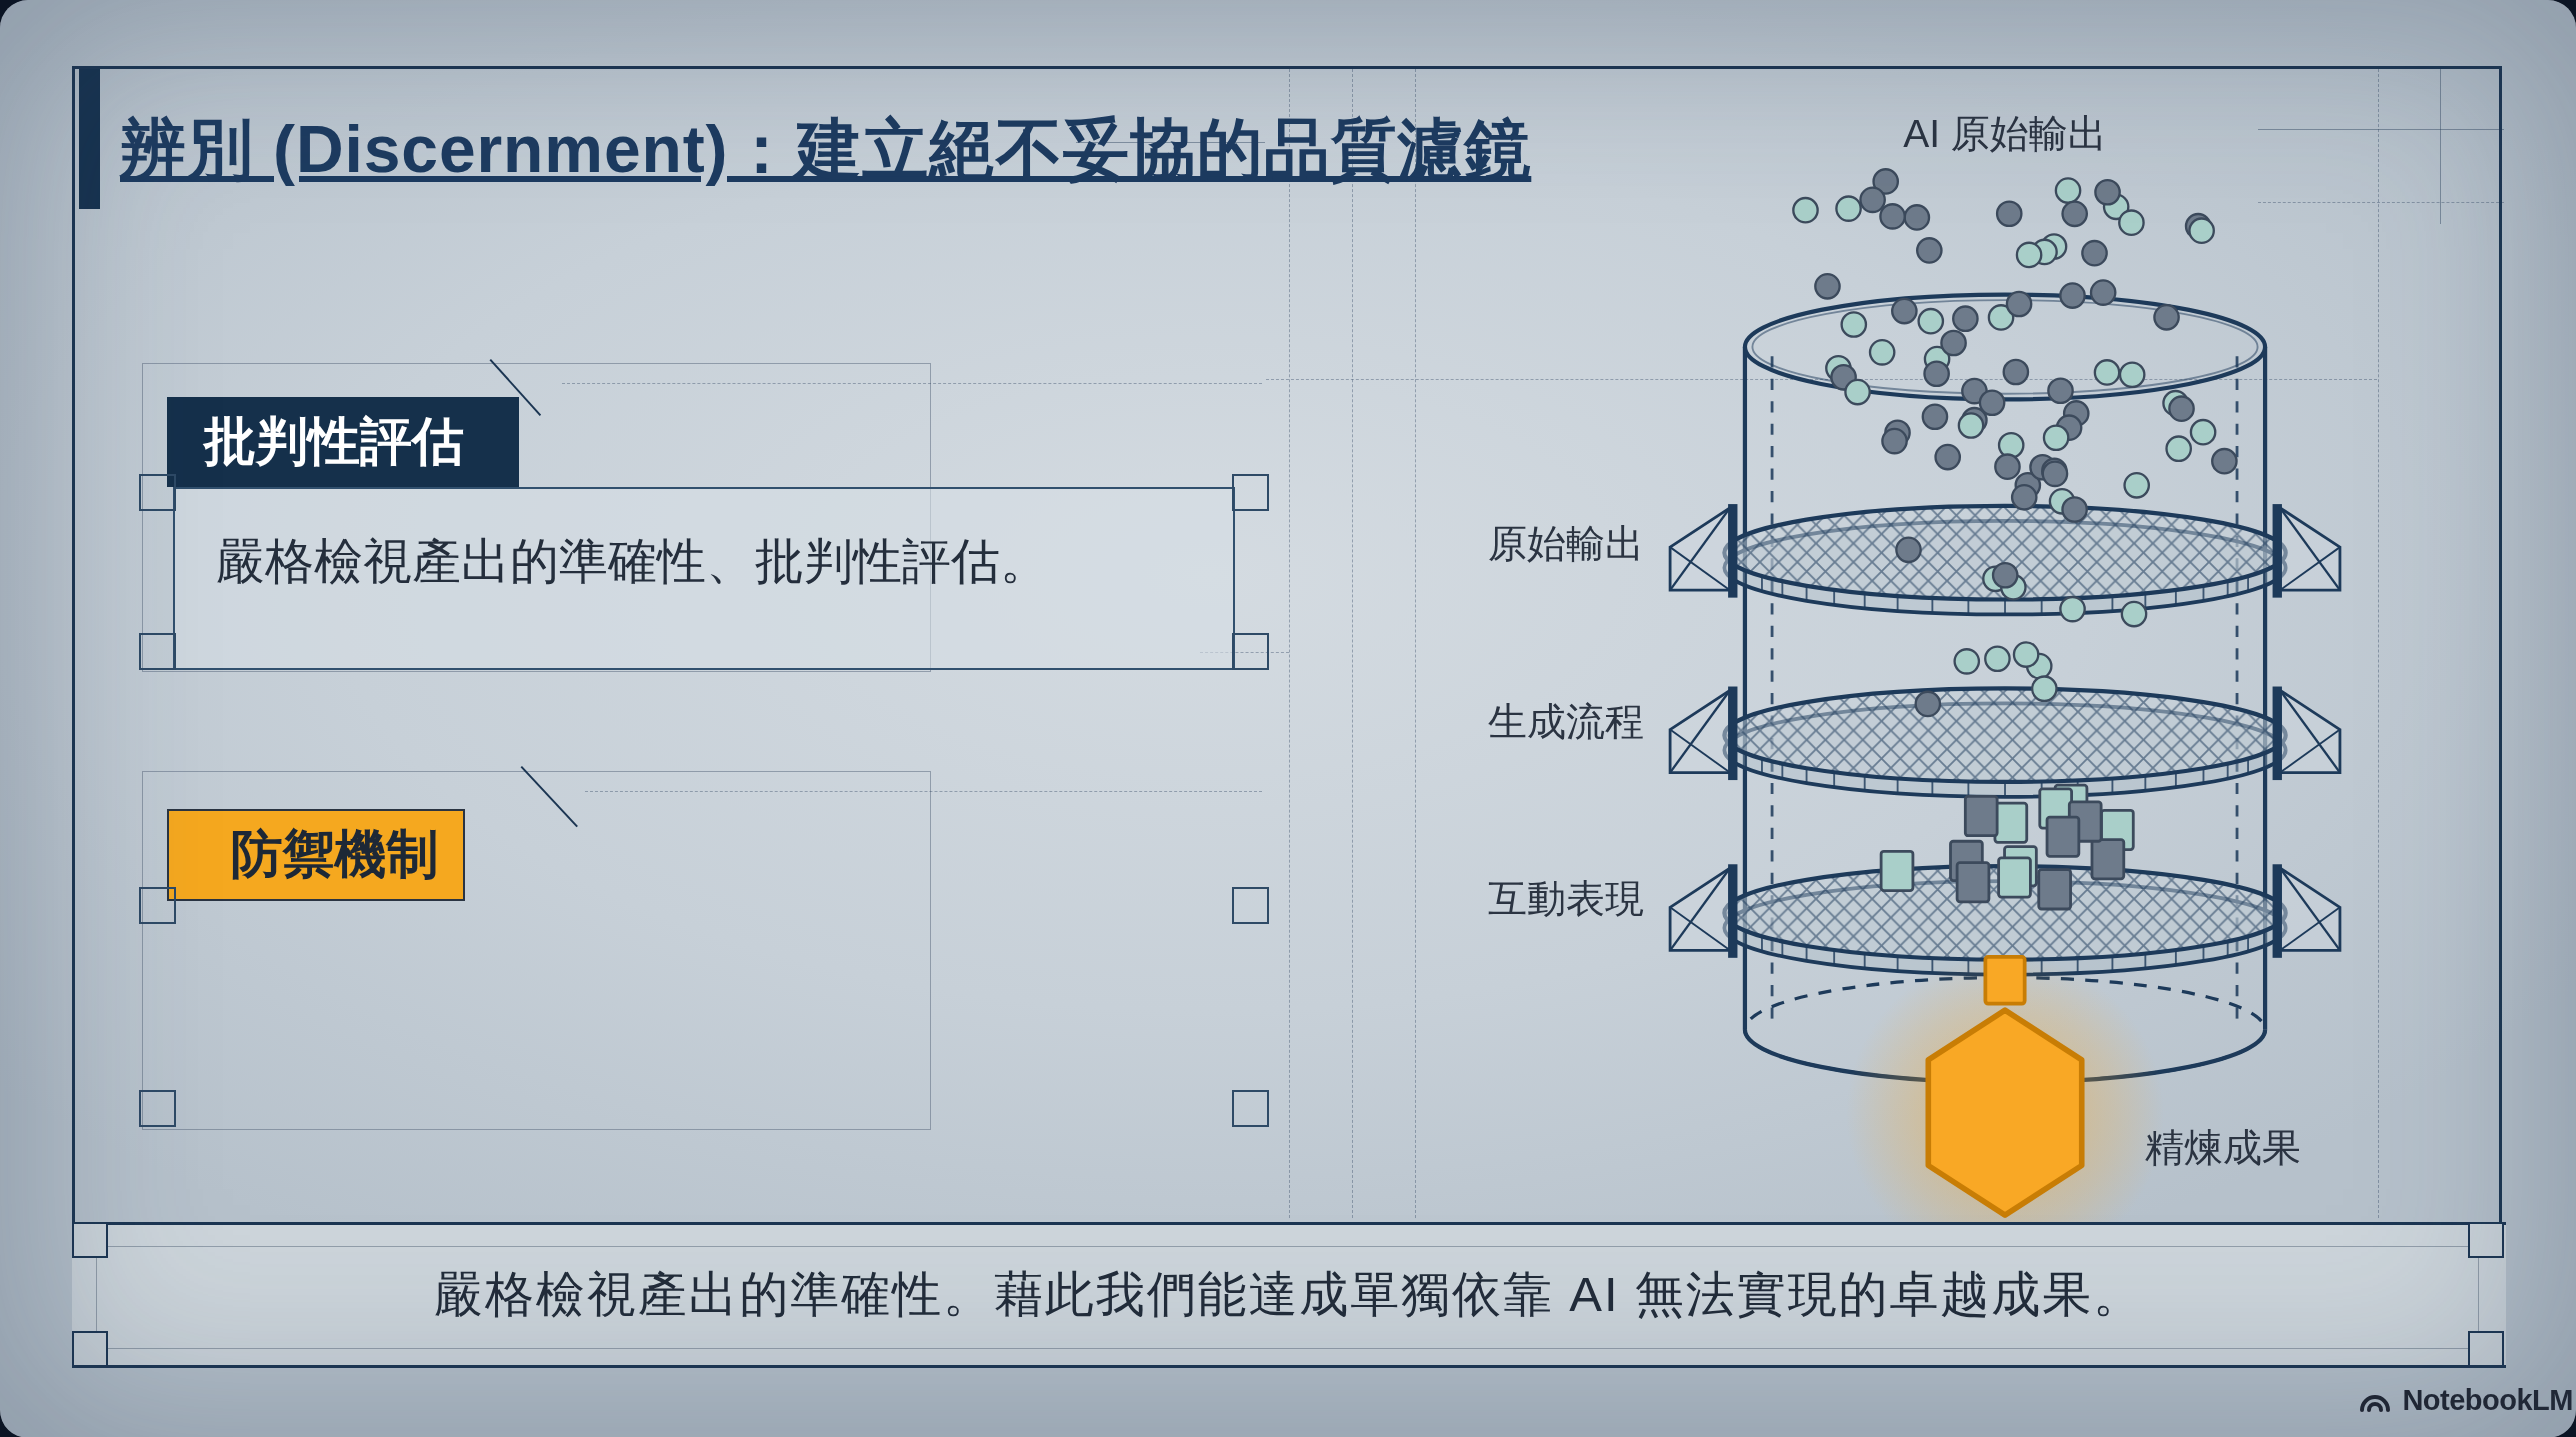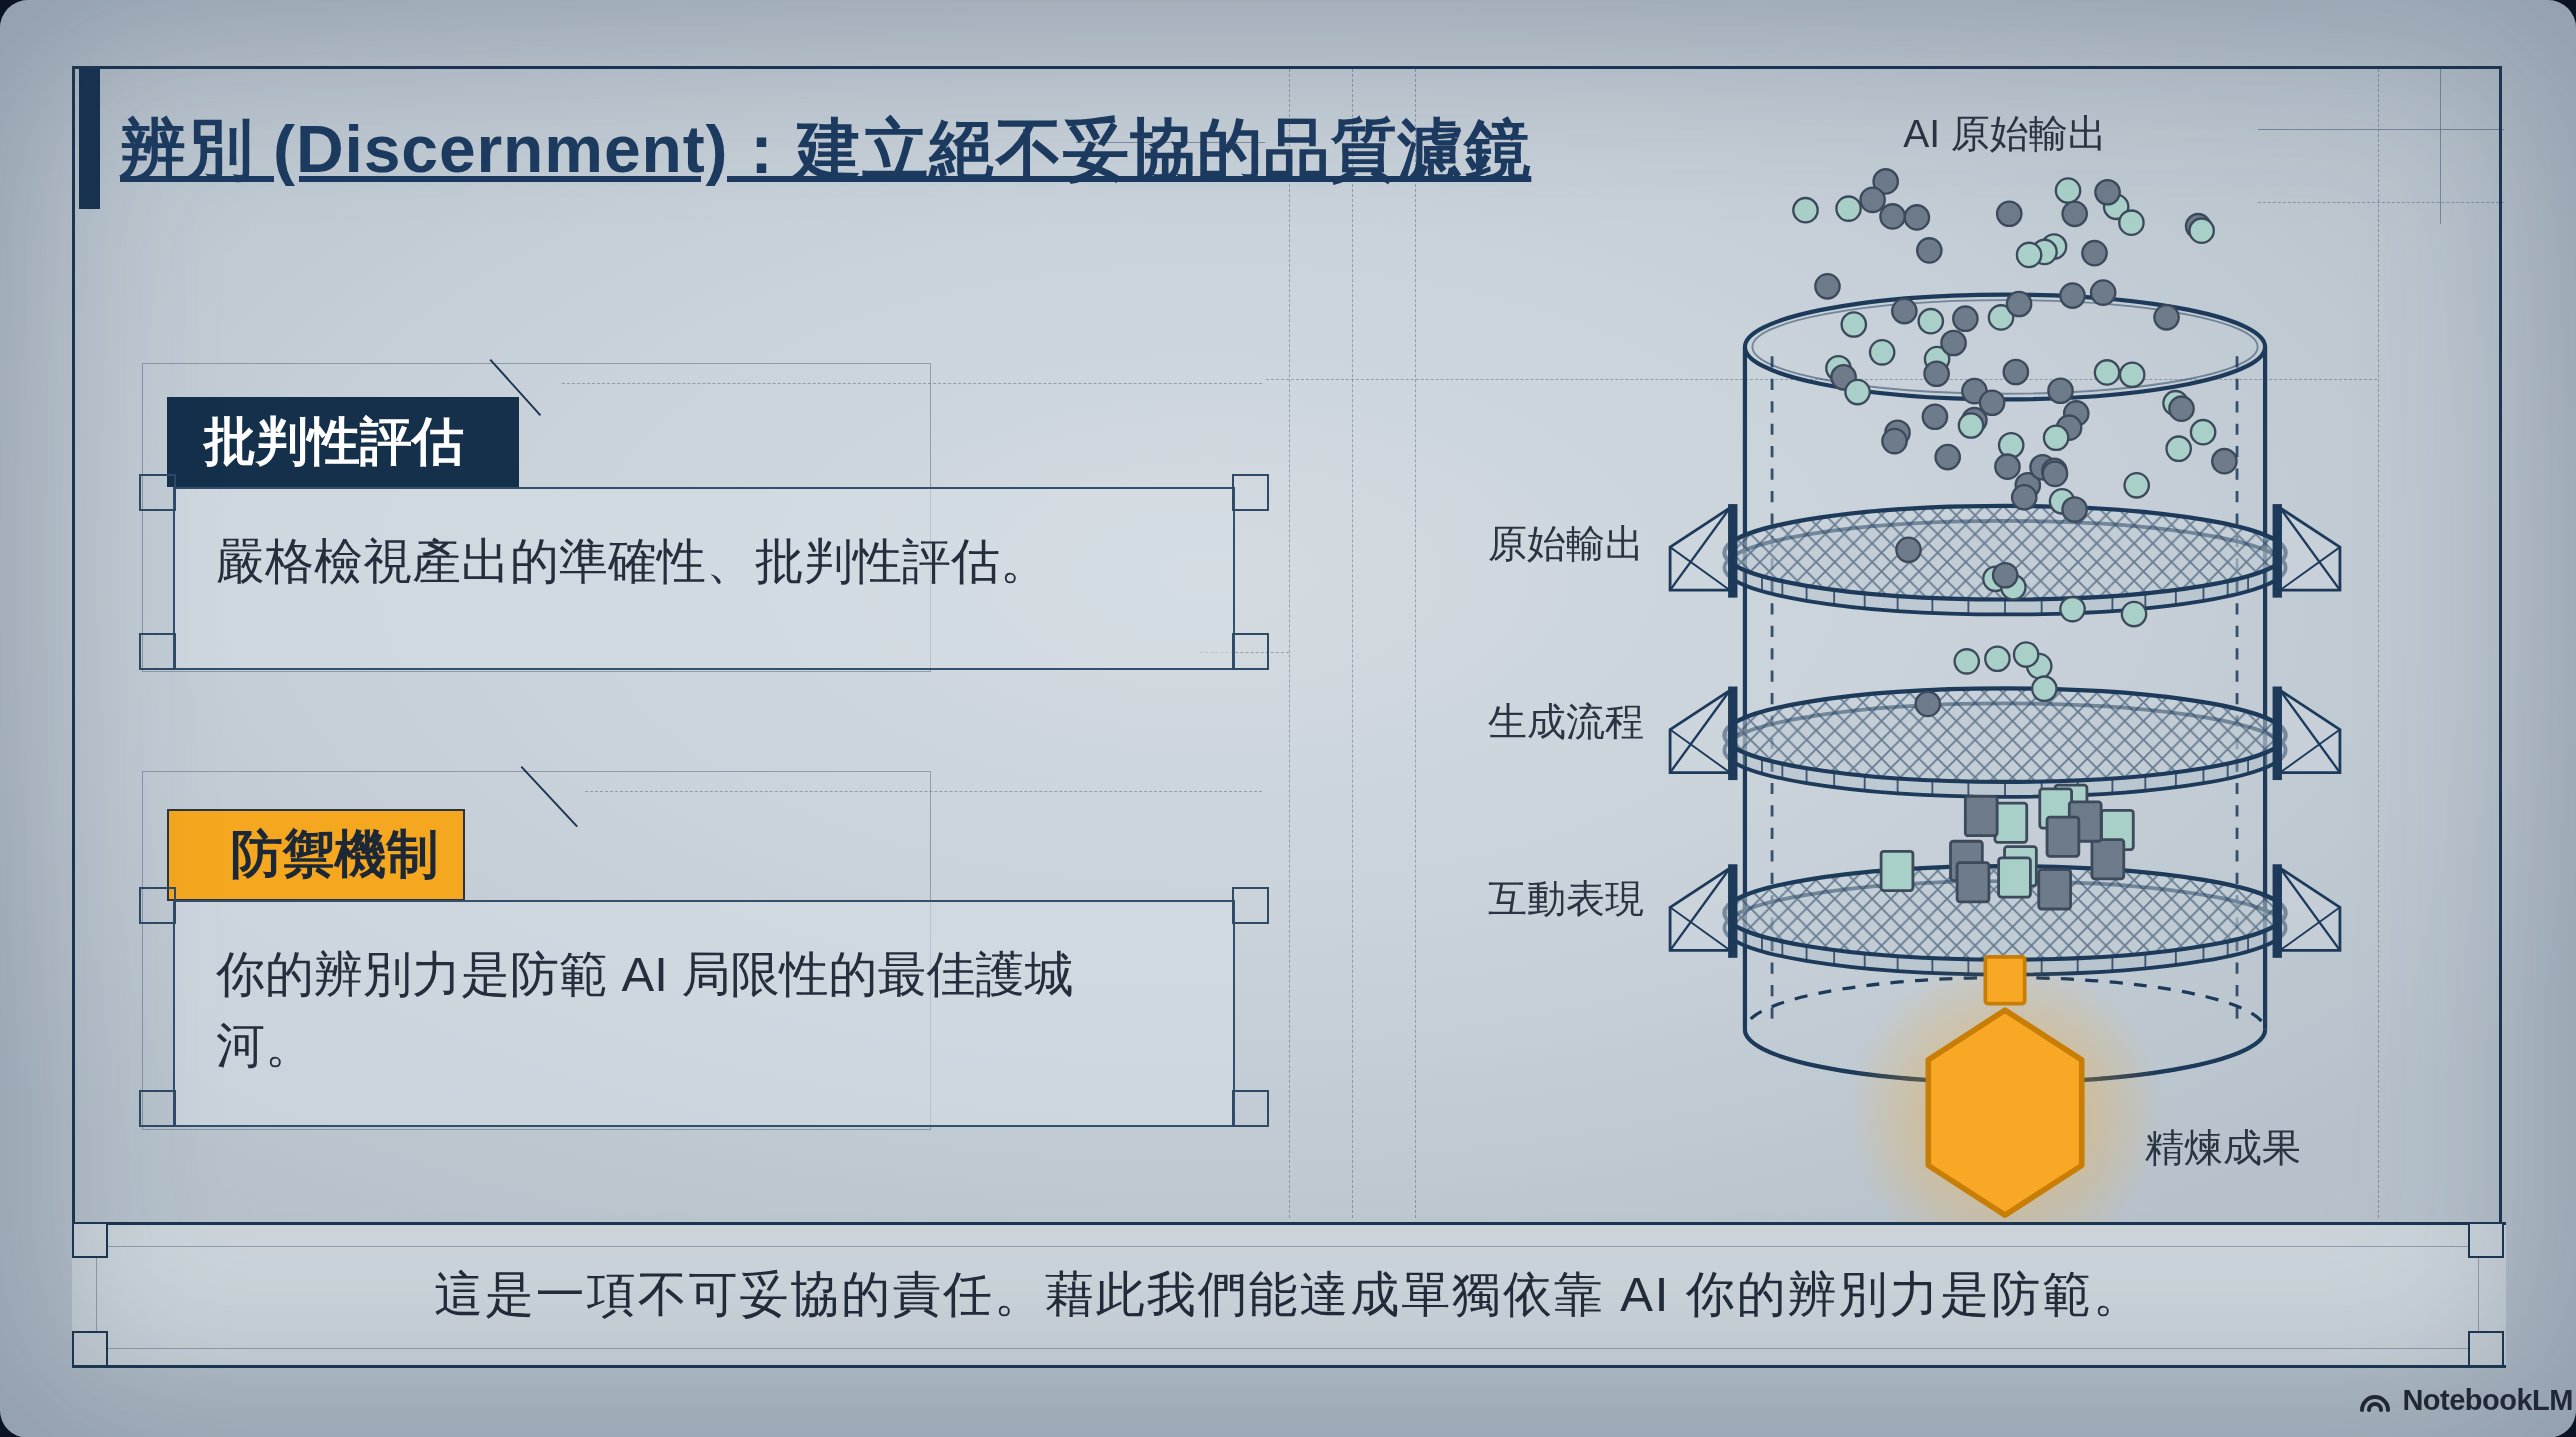--- a/index.html
+++ b/index.html
@@ -84,24 +84,20 @@
     <div class="corner-mark" style="left:139px;top:474px;"></div>
     <div class="corner-mark" style="left:139px;top:633px;"></div>
     <div class="corner-mark" style="left:1232px;top:474px;"></div>
     <div class="corner-mark" style="left:1232px;top:633px;"></div>
 
     <div class="sheet" style="left:142px;top:771px;width:789px;height:359px;"></div>
     <div class="fold" style="left:522px;top:766px;width:82px;transform:rotate(47deg);"></div>
     <div class="tex hd" style="left:585px;top:791px;width:677px;"></div>
     <div class="card-header orange" style="left:167px;top:809px;width:298px;height:92px;justify-content:center;">
       <span>防禦機制</span>
-    </div>
-    <div class="card-body" style="left:173px;top:900px;width:1062px;height:227px;">
-      <span class="prewrap">你的辨別力是防範 AI 局限性的最佳護城
-河。</span>
     </div>
     <div class="corner-mark" style="left:139px;top:887px;"></div>
     <div class="corner-mark" style="left:139px;top:1090px;"></div>
     <div class="corner-mark" style="left:1232px;top:887px;"></div>
     <div class="corner-mark" style="left:1232px;top:1090px;"></div>
 
     <svg id="diagram-svg" width="711" height="1142" viewBox="1770 100 760 1220">
         <defs>
           <pattern id="xh" patternUnits="userSpaceOnUse" width="20" height="20">
             <path d="M0,0 L20,20 M20,0 L0,20" stroke="#1d3a5a" stroke-width="2" opacity="0.55"></path>
@@ -326,21 +322,21 @@
       </svg>
 
     <div class="diag-label" style="left:1818px;top:107px;width:374px;text-align:center;">AI 原始輸出</div>
     <div class="diag-label right" style="left:1438px;top:517px;">原始輸出</div>
     <div class="diag-label right" style="left:1438px;top:695px;">生成流程</div>
     <div class="diag-label right" style="left:1438px;top:872px;">互動表現</div>
     <div class="diag-label" style="left:2145px;top:1121px;">精煉成果</div>
 
     <div class="band">
       <div class="band-inner"></div>
-      <div class="band-text">這是一項不可妥協的責任。藉此我們能達成單獨依靠 AI 你的辨別力是防範。</div>
+      <div class="band-text">嚴格檢視產出的準確性。藉此我們能達成單獨依靠 AI 無法實現的卓越成果。</div>
     </div>
     <div class="band-sq" style="left:72px;top:1222px;"></div>
     <div class="band-sq" style="left:72px;top:1331px;"></div>
     <div class="band-sq" style="left:2468px;top:1222px;"></div>
     <div class="band-sq" style="left:2468px;top:1331px;"></div>
 
     <div class="branding">
       <svg width="36" height="36" viewBox="0 0 36 36">
         <path d="M5,28 A13,13 0 0 1 31,28" fill="none" stroke="#1f2430" stroke-width="4" stroke-linecap="round"></path>
         <path d="M12,28 A6,6 0 0 1 24,28" fill="none" stroke="#1f2430" stroke-width="4" stroke-linecap="round"></path>

